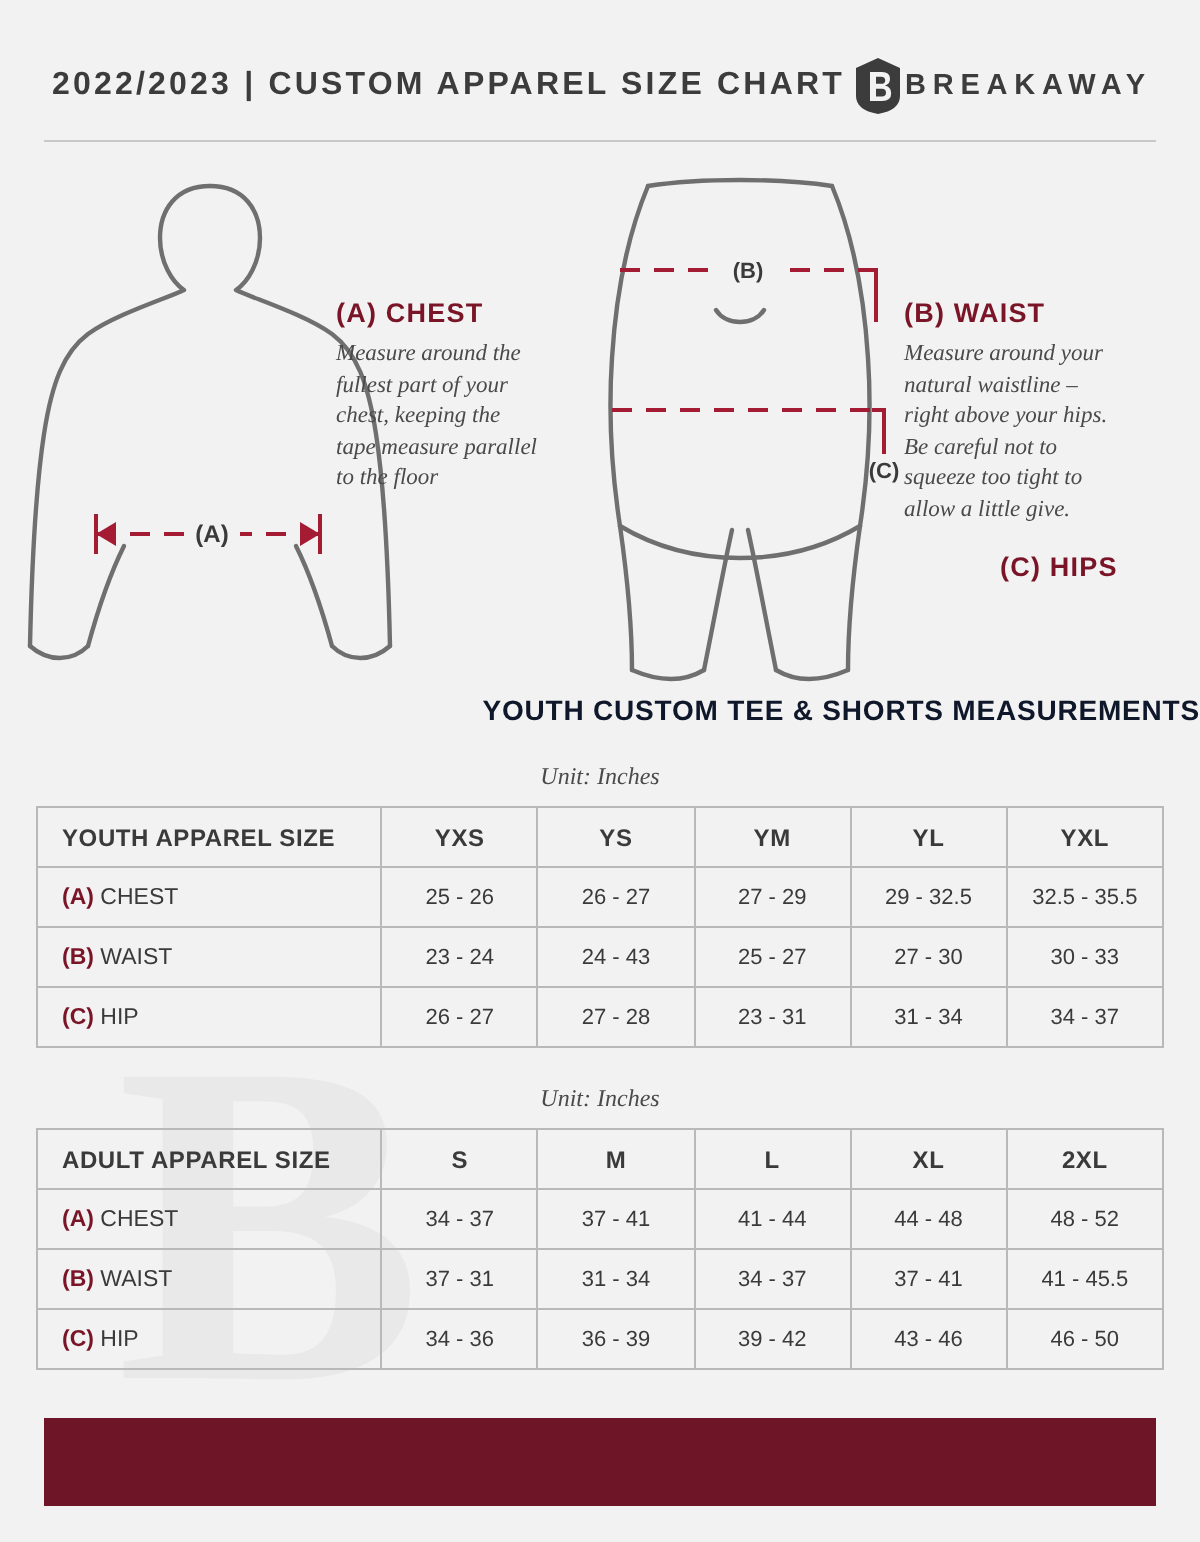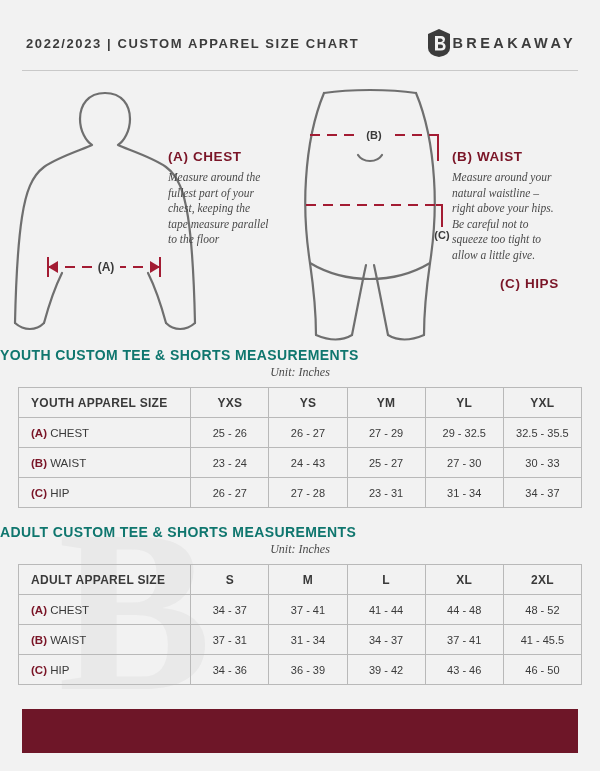--- a/index.html
+++ b/index.html
@@ -31,21 +31,21 @@
   
   .header {
     position: relative;
     z-index: 2;
     display: flex;
     align-items: center;
     justify-content: space-between;
     padding: 28px 24px 12px 26px;
   }
   .header-title {
-    font-size: 13px;
+    font-size: 16px;
     font-weight: bold;
     letter-spacing: 1.6px;
     color: #3c3c3c;
     white-space: nowrap;
   }
   .brand {
     display: flex;
     align-items: center;
   }
   .brand-mark {
@@ -96,33 +96,33 @@
   .note-b { position: absolute; left: 452px; top: 78px; width: 128px; }
   .note-c { position: absolute; left: 452px; top: 205px; width: 132px; margin-left: 48px; }
 
   
   .section {
     position: relative;
     z-index: 2;
     margin-top: 6px;
   }
   .tbl-title {
-    text-align: left;
+    text-align: right;
     font-size: 14px;
     font-weight: bold;
     letter-spacing: 0.4px;
-    color: #0f766e;
+    color: #0f172a;
   }
   .tbl-unit {
     text-align: center;
     font-family: "Liberation Serif", serif;
     font-style: italic;
     font-size: 12px;
     color: #4a4a4a;
-    margin-top: 2px;
+    margin-top: 18px;
     margin-bottom: 7px;
   }
   table {
     border-collapse: collapse;
     width: 564px;
     margin: 0 auto;
     background: transparent;
   }
   th, td {
     border: 1px solid #b9b9b9;
@@ -319,21 +319,20 @@
         <td>27 - 28</td>
         <td>23 - 31</td>
         <td>31 - 34</td>
         <td>34 - 37</td>
       </tr>
     </tbody>
   </table>
 </div>
 
 <div class="section" style="margin-top:16px;">
-  <div class="tbl-title">ADULT CUSTOM TEE &amp; SHORTS MEASUREMENTS</div>
   <div class="tbl-unit">Unit: Inches</div>
   <table class="sizes">
     <colgroup>
       <col>
         <col class="sz">
         <col class="sz">
         <col class="sz">
         <col class="sz">
         <col class="sz">
     </colgroup>

